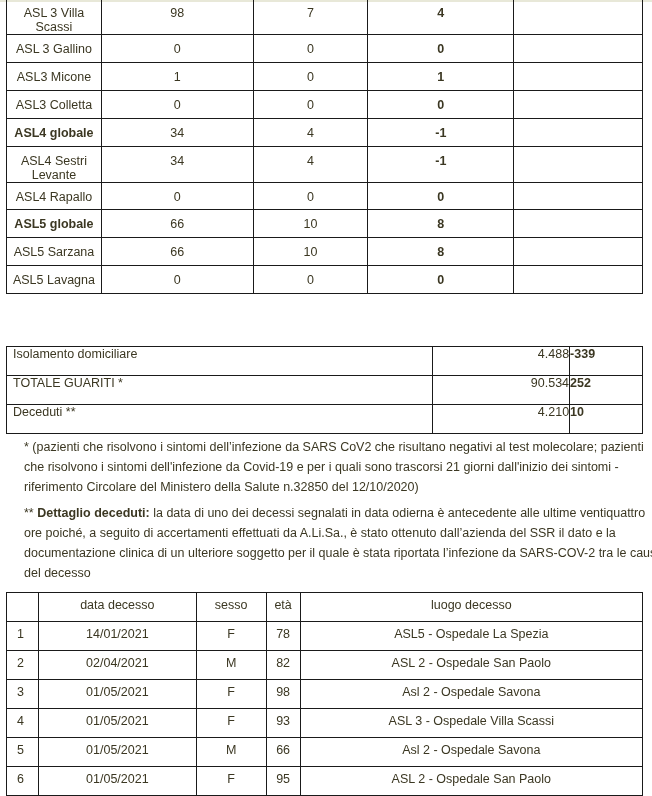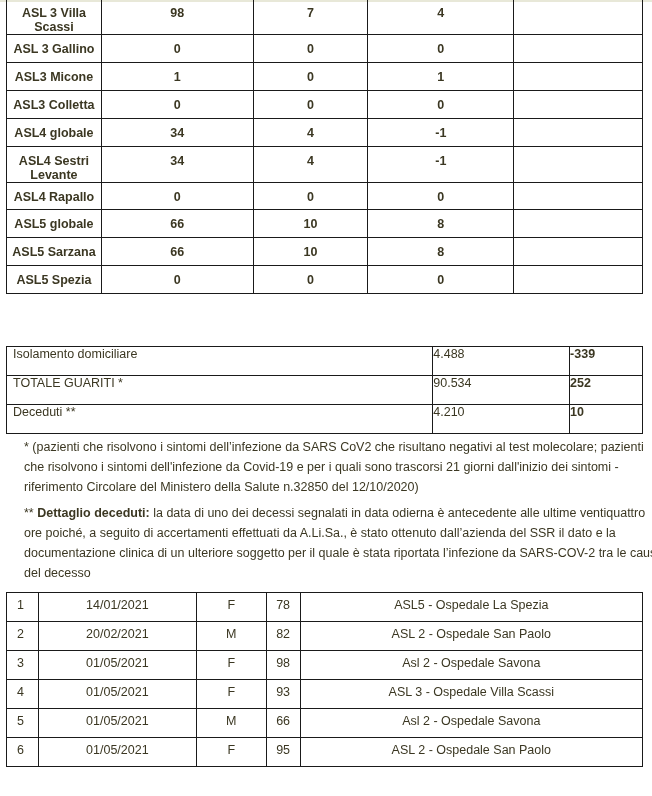--- a/index.html
+++ b/index.html
@@ -2,31 +2,31 @@
 <html><head>
 <meta charset="utf-8">
 <style>
   html, body { margin:0; padding:0; background:#ffffff; }
   body { width:652px; height:796px; overflow:hidden; position:relative;
          font-family:"Liberation Sans", sans-serif; color:#3b3722; font-size:12.5px; }
   .topstrip { position:absolute; left:0; top:0; width:652px; height:2px; background:#e8e8d8; }
   table { border-collapse:collapse; position:absolute; }
   td { border:1.5px solid #1a1a1a; padding:0; vertical-align:top; }
   #t1 { left:6px; top:-2px; width:637px; }
-  #t1 td { height:27.9px; text-align:center; padding-top:7px; box-sizing:border-box;font-weight:bold; }
+  #t1 td { height:27.9px; text-align:center; padding-top:7px; box-sizing:border-box; }
   #t1 td.c0 { width:95px; }
   #t1 td.c1 { width:152px; }
   #t1 td.c2 { width:115px; }
   #t1 td.c3 { width:146px; }
   #t1 td.c4 { width:129px; }
   .bold { font-weight:bold; }
   #t2 { left:6px; top:346px; width:637px; }
   #t2 td { height:29px; box-sizing:border-box; }
   #t2 td.l { width:427px; padding-left:6px; text-align:left; }
-  #t2 td.v { width:137px; text-align:left; }
+  #t2 td.v { width:137px; text-align:right; }
   #t2 td.d { width:73px; text-align:left; font-weight:bold; }
   .note { position:absolute; left:24px; width:640px; line-height:20px; font-size:12.5px; }
   #note1 { top:437px; }
   #note2 { top:503px; }
   #t3 { left:6px; top:592px; width:637px; }
   #t3 td { height:29px; padding-top:5px; box-sizing:border-box; text-align:center; }
   #t3 td.n { width:32px; text-align:left; padding-left:10px; }
   #t3 td.dt { width:158px; }
   #t3 td.s { width:70px; }
   #t3 td.a { width:34px; }
@@ -96,21 +96,21 @@
         <td class="c4"></td>
       </tr>
       <tr>
         <td class="c0">ASL5 Sarzana</td>
         <td class="c1">66</td>
         <td class="c2">10</td>
         <td class="c3 bold">8</td>
         <td class="c4"></td>
       </tr>
       <tr>
-        <td class="c0">ASL5 Spezia</td>
+        <td class="c0">ASL5 Lavagna</td>
         <td class="c1">0</td>
         <td class="c2">0</td>
         <td class="c3 bold">0</td>
         <td class="c4"></td>
       </tr>
     </tbody>
 </table>
 
 <table id="t2">
   <tbody id="t2-body">
@@ -130,30 +130,37 @@
         <td class="d">10</td>
       </tr>
     </tbody>
 </table>
 
 <div class="note" id="note1">*  (pazienti che risolvono i sintomi dell’infezione da SARS CoV2 che risultano negativi al test molecolare; pazienti che risolvono i sintomi dell'infezione da Covid-19 e per i quali sono trascorsi 21 giorni dall'inizio dei sintomi - riferimento Circolare del Ministero della Salute n.32850 del 12/10/2020)</div>
 <div class="note" id="note2"><span>** </span><span class="bold">Dettaglio deceduti:</span><span> la data di uno dei decessi segnalati in data odierna è antecedente alle ultime ventiquattro ore poiché, a seguito di accertamenti effettuati da A.Li.Sa., è stato ottenuto dall’azienda del SSR il dato e la documentazione clinica di un ulteriore soggetto per il quale è stata riportata l’infezione da SARS-COV-2 tra le cause del decesso</span></div>
 
 <table id="t3">
   <tbody id="t3-body">
+    <tr>
+      <td class="n"></td>
+      <td class="dt">data decesso</td>
+      <td class="s">sesso</td>
+      <td class="a">età</td>
+      <td class="p">luogo decesso</td>
+    </tr>
   <tr>
         <td class="n">1</td>
         <td class="dt">14/01/2021</td>
         <td class="s">F</td>
         <td class="a">78</td>
         <td class="p">ASL5 - Ospedale La Spezia</td>
       </tr>
       <tr>
         <td class="n">2</td>
-        <td class="dt">20/02/2021</td>
+        <td class="dt">02/04/2021</td>
         <td class="s">M</td>
         <td class="a">82</td>
         <td class="p">ASL 2 - Ospedale San Paolo</td>
       </tr>
       <tr>
         <td class="n">3</td>
         <td class="dt">01/05/2021</td>
         <td class="s">F</td>
         <td class="a">98</td>
         <td class="p">Asl 2 - Ospedale Savona</td>

